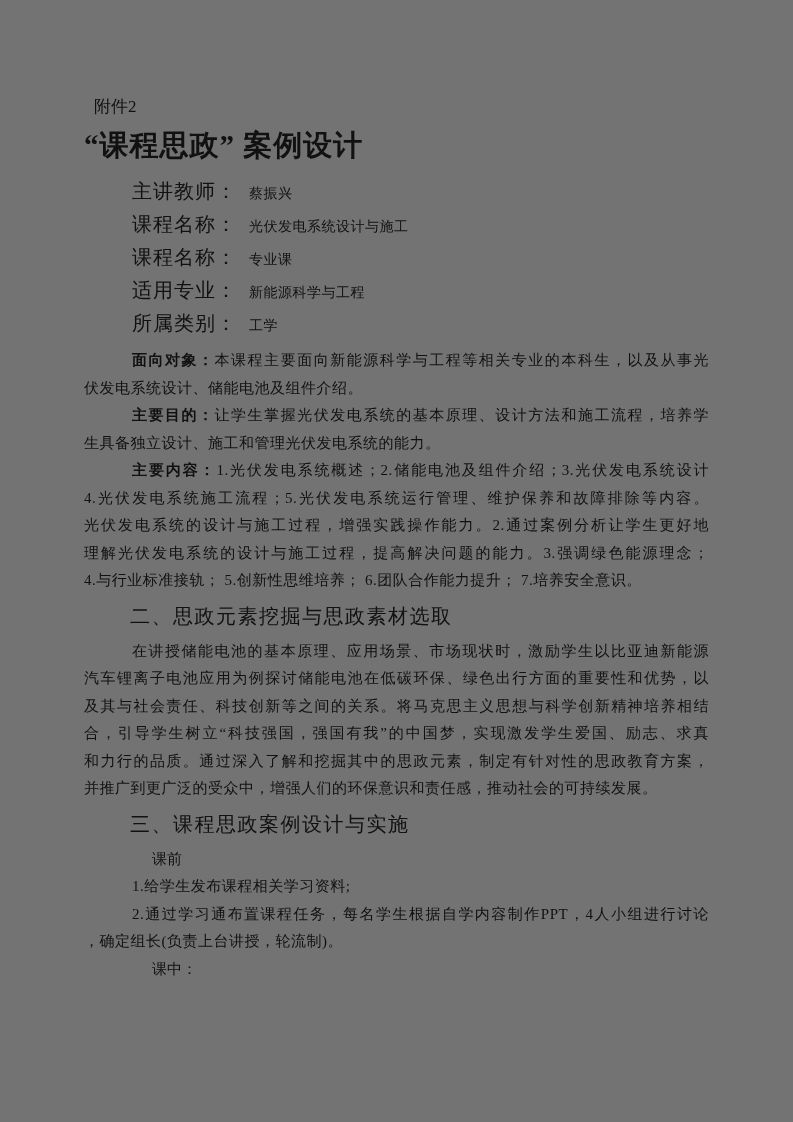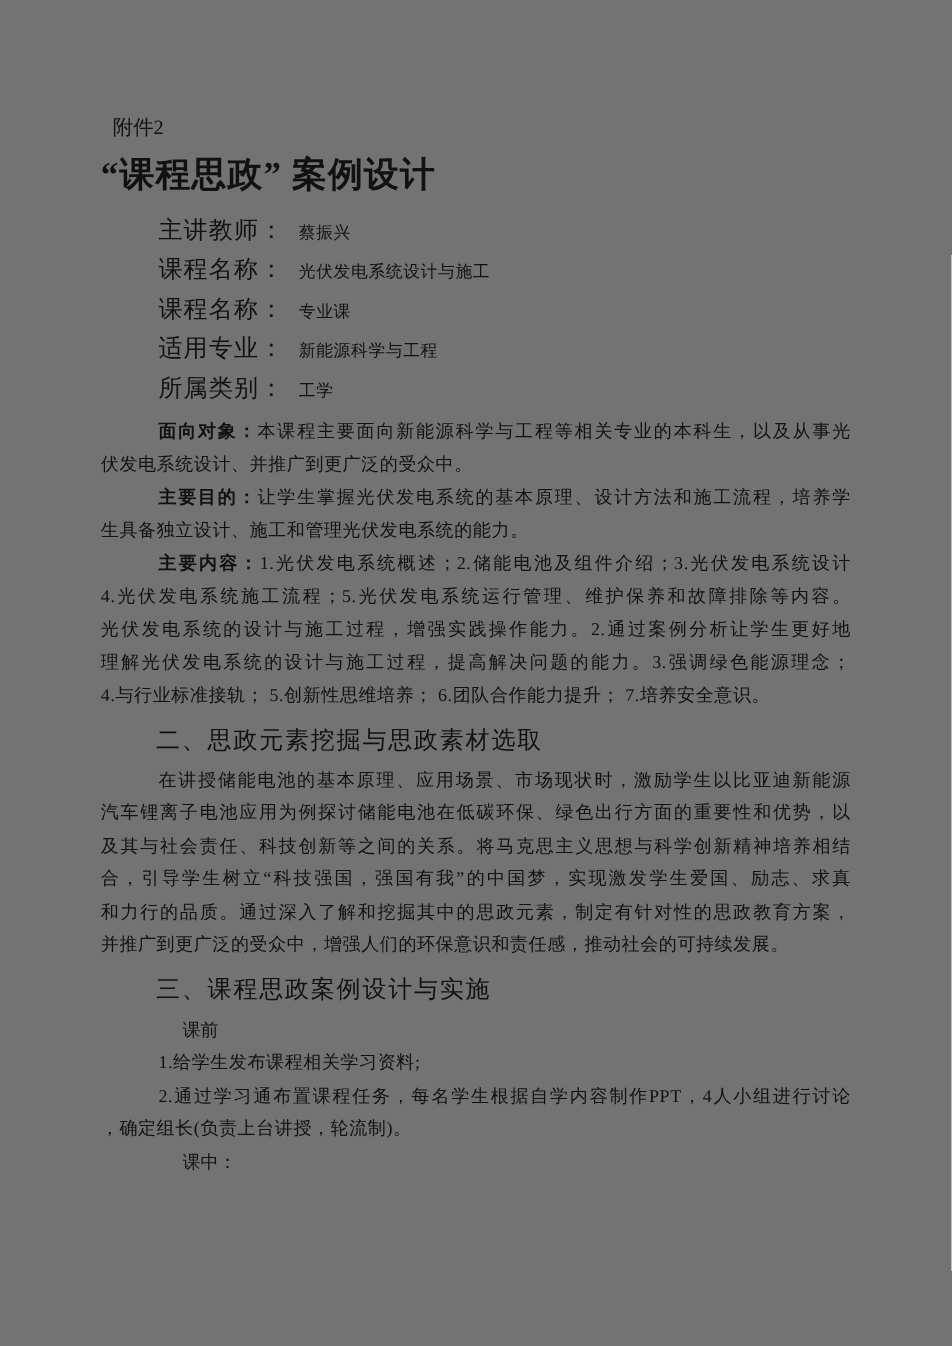--- a/index.html
+++ b/index.html
@@ -64,21 +64,21 @@
     </div>
     <div class="mrow">
       <span class="mlabel">所属类别：</span>
       <span class="mvalue">工学</span>
     </div>
   </div>
 
 
   <div class="para">
     <div class="bl jl first"><span class="lead">面向对象：</span><span>本课程主要面向新能源科学与工程等相关专业的本科生，以及从事光</span></div>
-    <div class="bl">伏发电系统设计、并推广到更广泛的受众中。</div>
+    <div class="bl">伏发电系统设计、储能电池及组件介绍。</div>
   </div>
 
   <div class="para">
     <div class="bl jl first"><span class="lead">主要目的：</span><span>让学生掌握光伏发电系统的基本原理、设计方法和施工流程，培养学</span></div>
     <div class="bl">生具备独立设计、施工和管理光伏发电系统的能力。</div>
   </div>
 
   <div class="para">
     <div class="bl jl first"><span class="lead">主要内容：</span><span>1.光伏发电系统概述；2.储能电池及组件介绍；3.光伏发电系统设计</span></div>
     <div class="bl jl">4.光伏发电系统施工流程；5.光伏发电系统运行管理、维护保养和故障排除等内容。</div>

